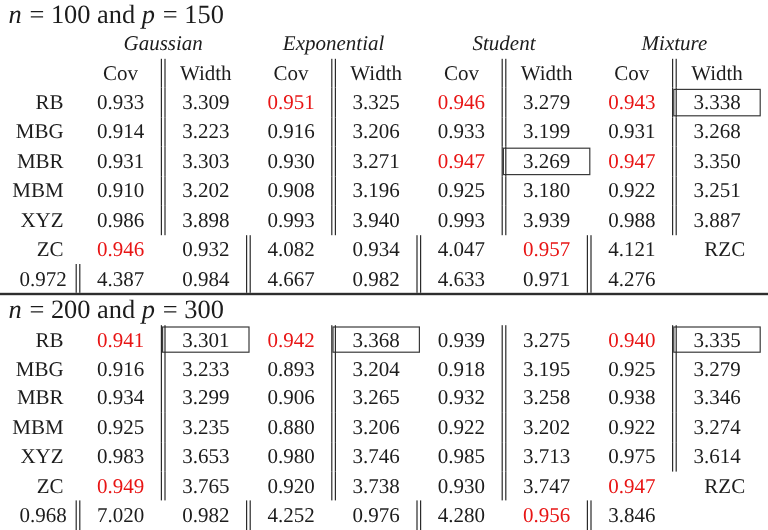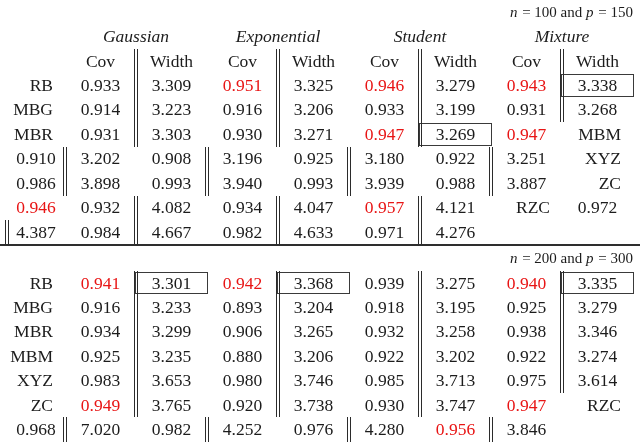--- a/index.html
+++ b/index.html
@@ -25,22 +25,22 @@
     align-items: center;
     justify-content: center;
     font-size: 17.5px;
     position: relative;
     white-space: nowrap;
   }
   .titlerow {
     grid-column: 1 / -1;
     height: 24.45px;
     line-height: 24.45px;
-    text-align: right;
-    font-size: 15px;
+    text-align: left;
+    font-size: 22px;
   }
   .mi { font-style: italic; padding-right: 1px; }
   .rowlabel { justify-content: flex-end; padding-right: 12px; }
   .group { grid-column: span 2; font-style: italic; }
   
   .dbl::before {
     content: "";
     position: absolute;
     left: -2px; top: 0; bottom: 0;
     width: 4px;
@@ -146,20 +146,23 @@
     </div>
     <div class="cell">
       <span class="red">0.947</span>
     </div>
     <div class="cell dbl">
       <span class="box">3.269</span>
     </div>
     <div class="cell">
       <span class="red">0.947</span>
     </div>
+    <div class="cell dbl">
+      <span>3.350</span>
+    </div>
     <div class="cell rowlabel">MBM</div>
     <div class="cell">
       <span>0.910</span>
     </div>
     <div class="cell dbl">
       <span>3.202</span>
     </div>
     <div class="cell">
       <span>0.908</span>
     </div>

